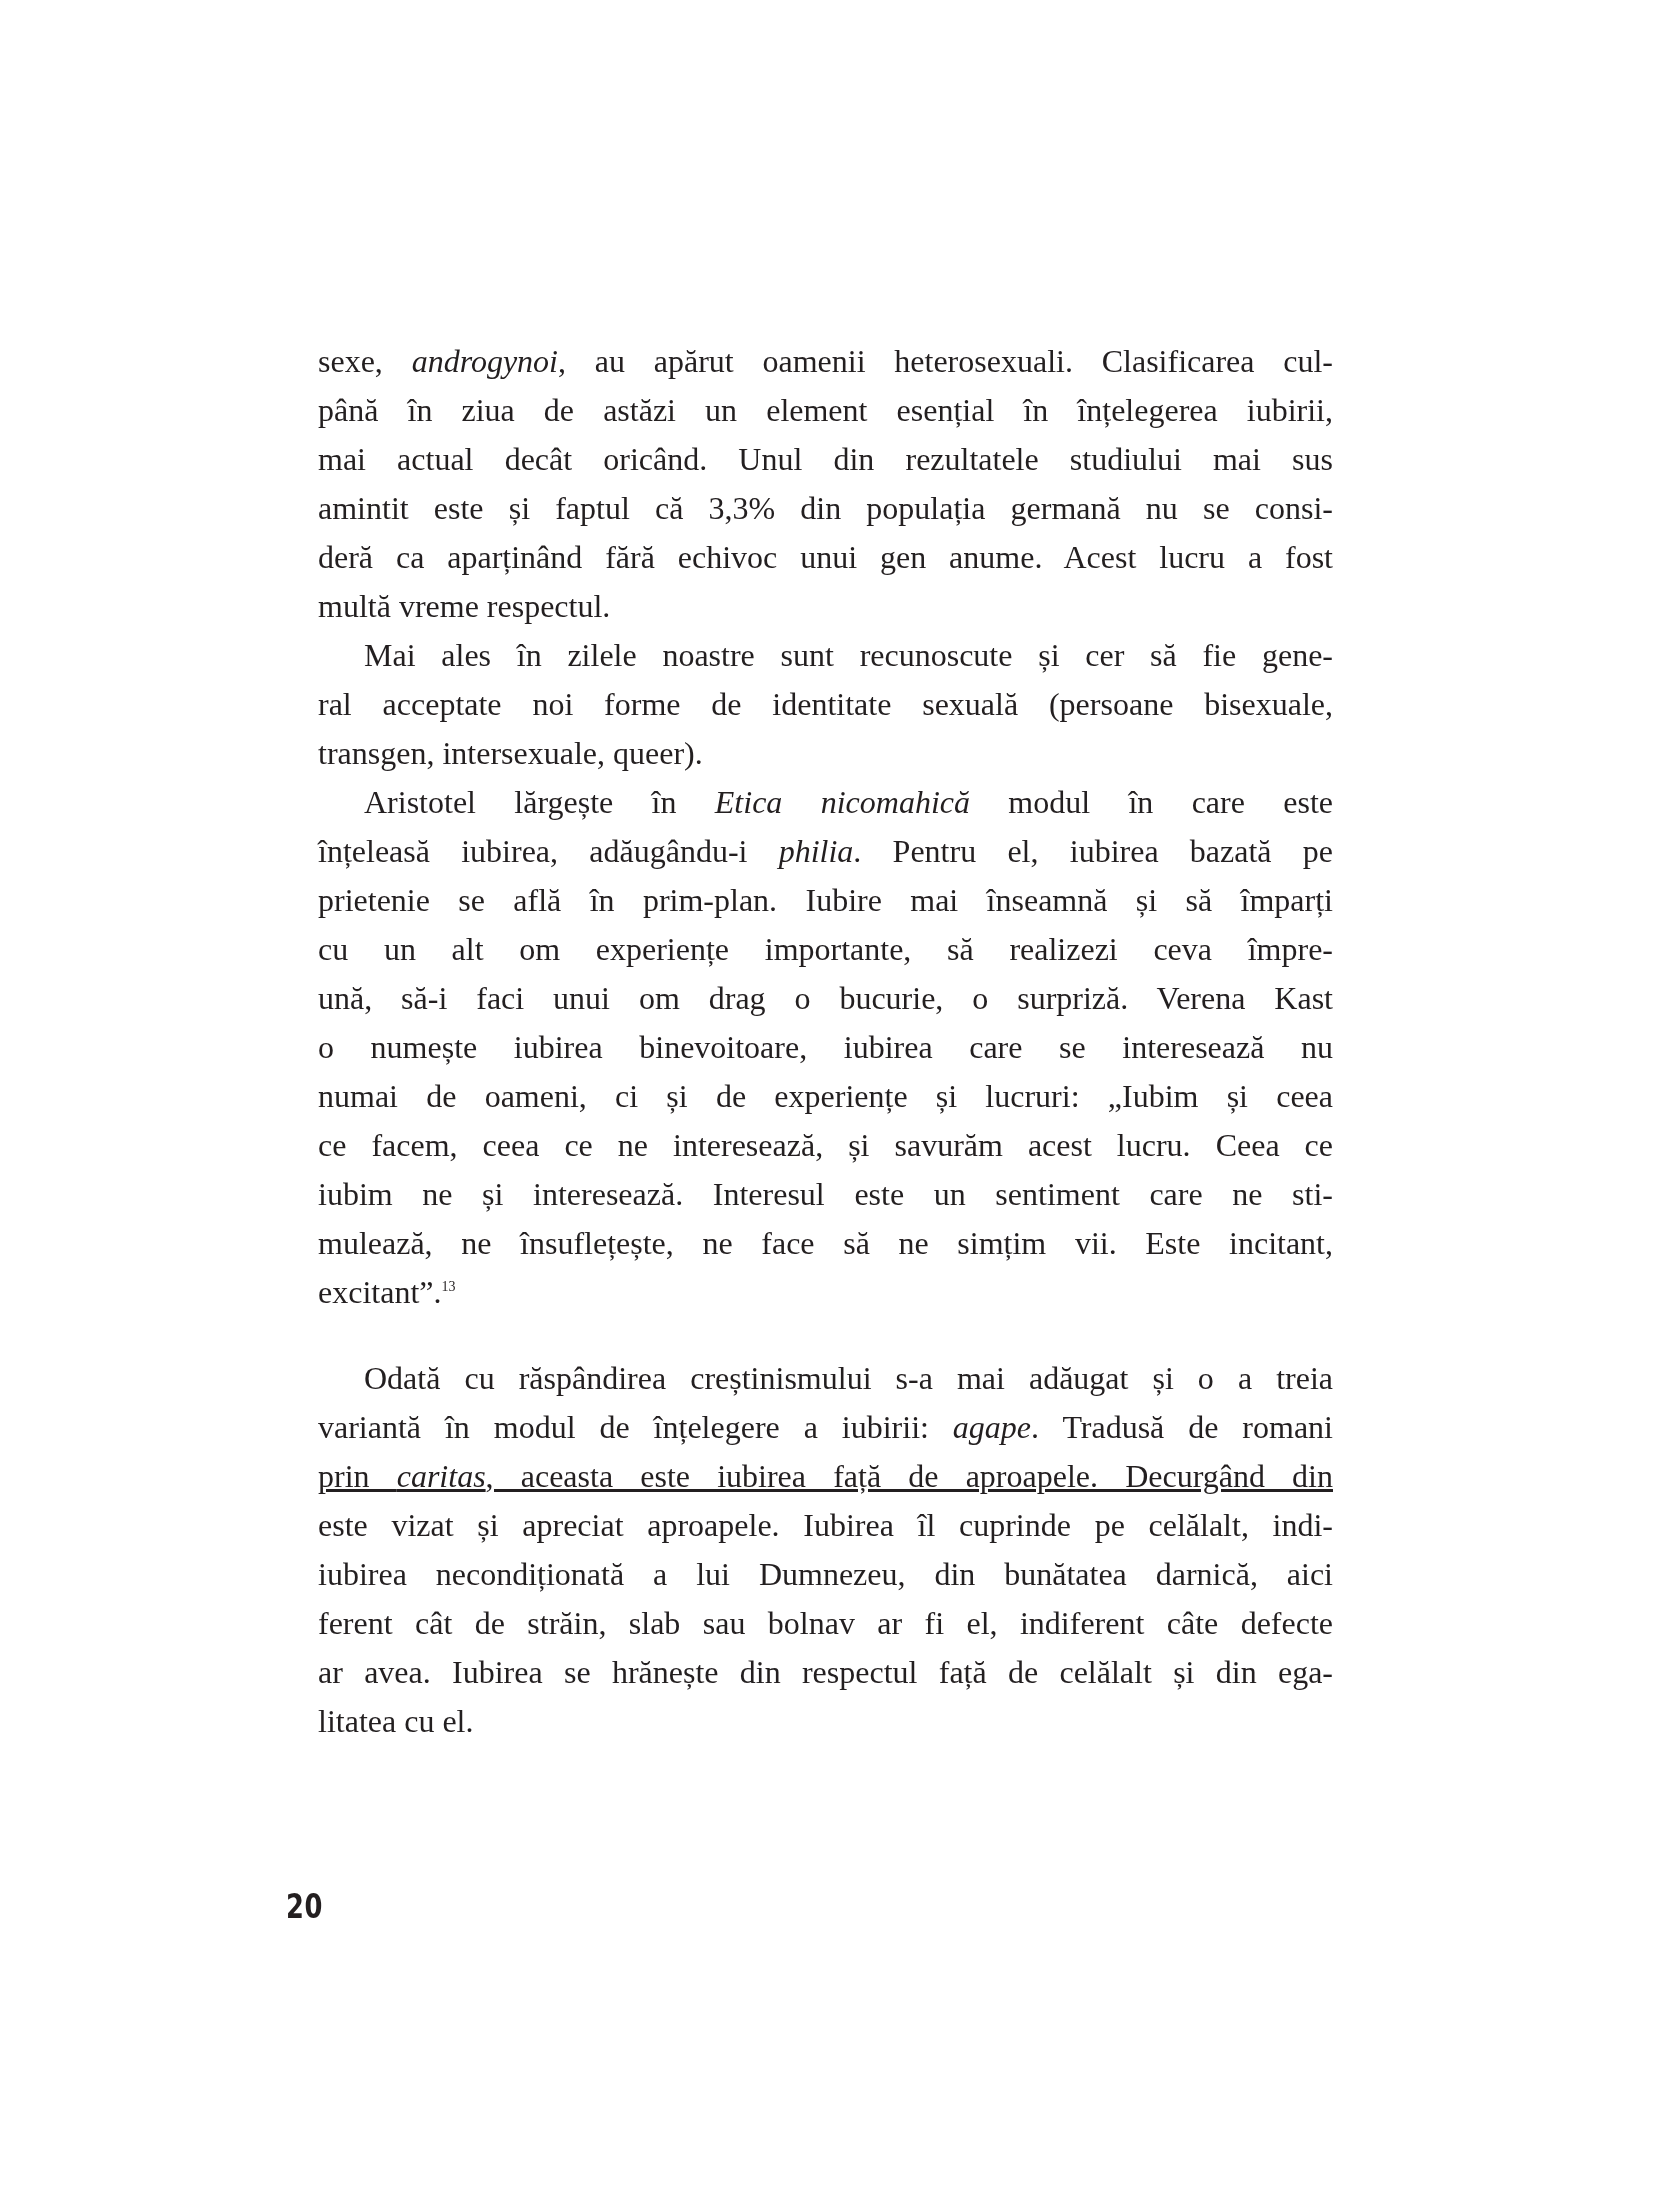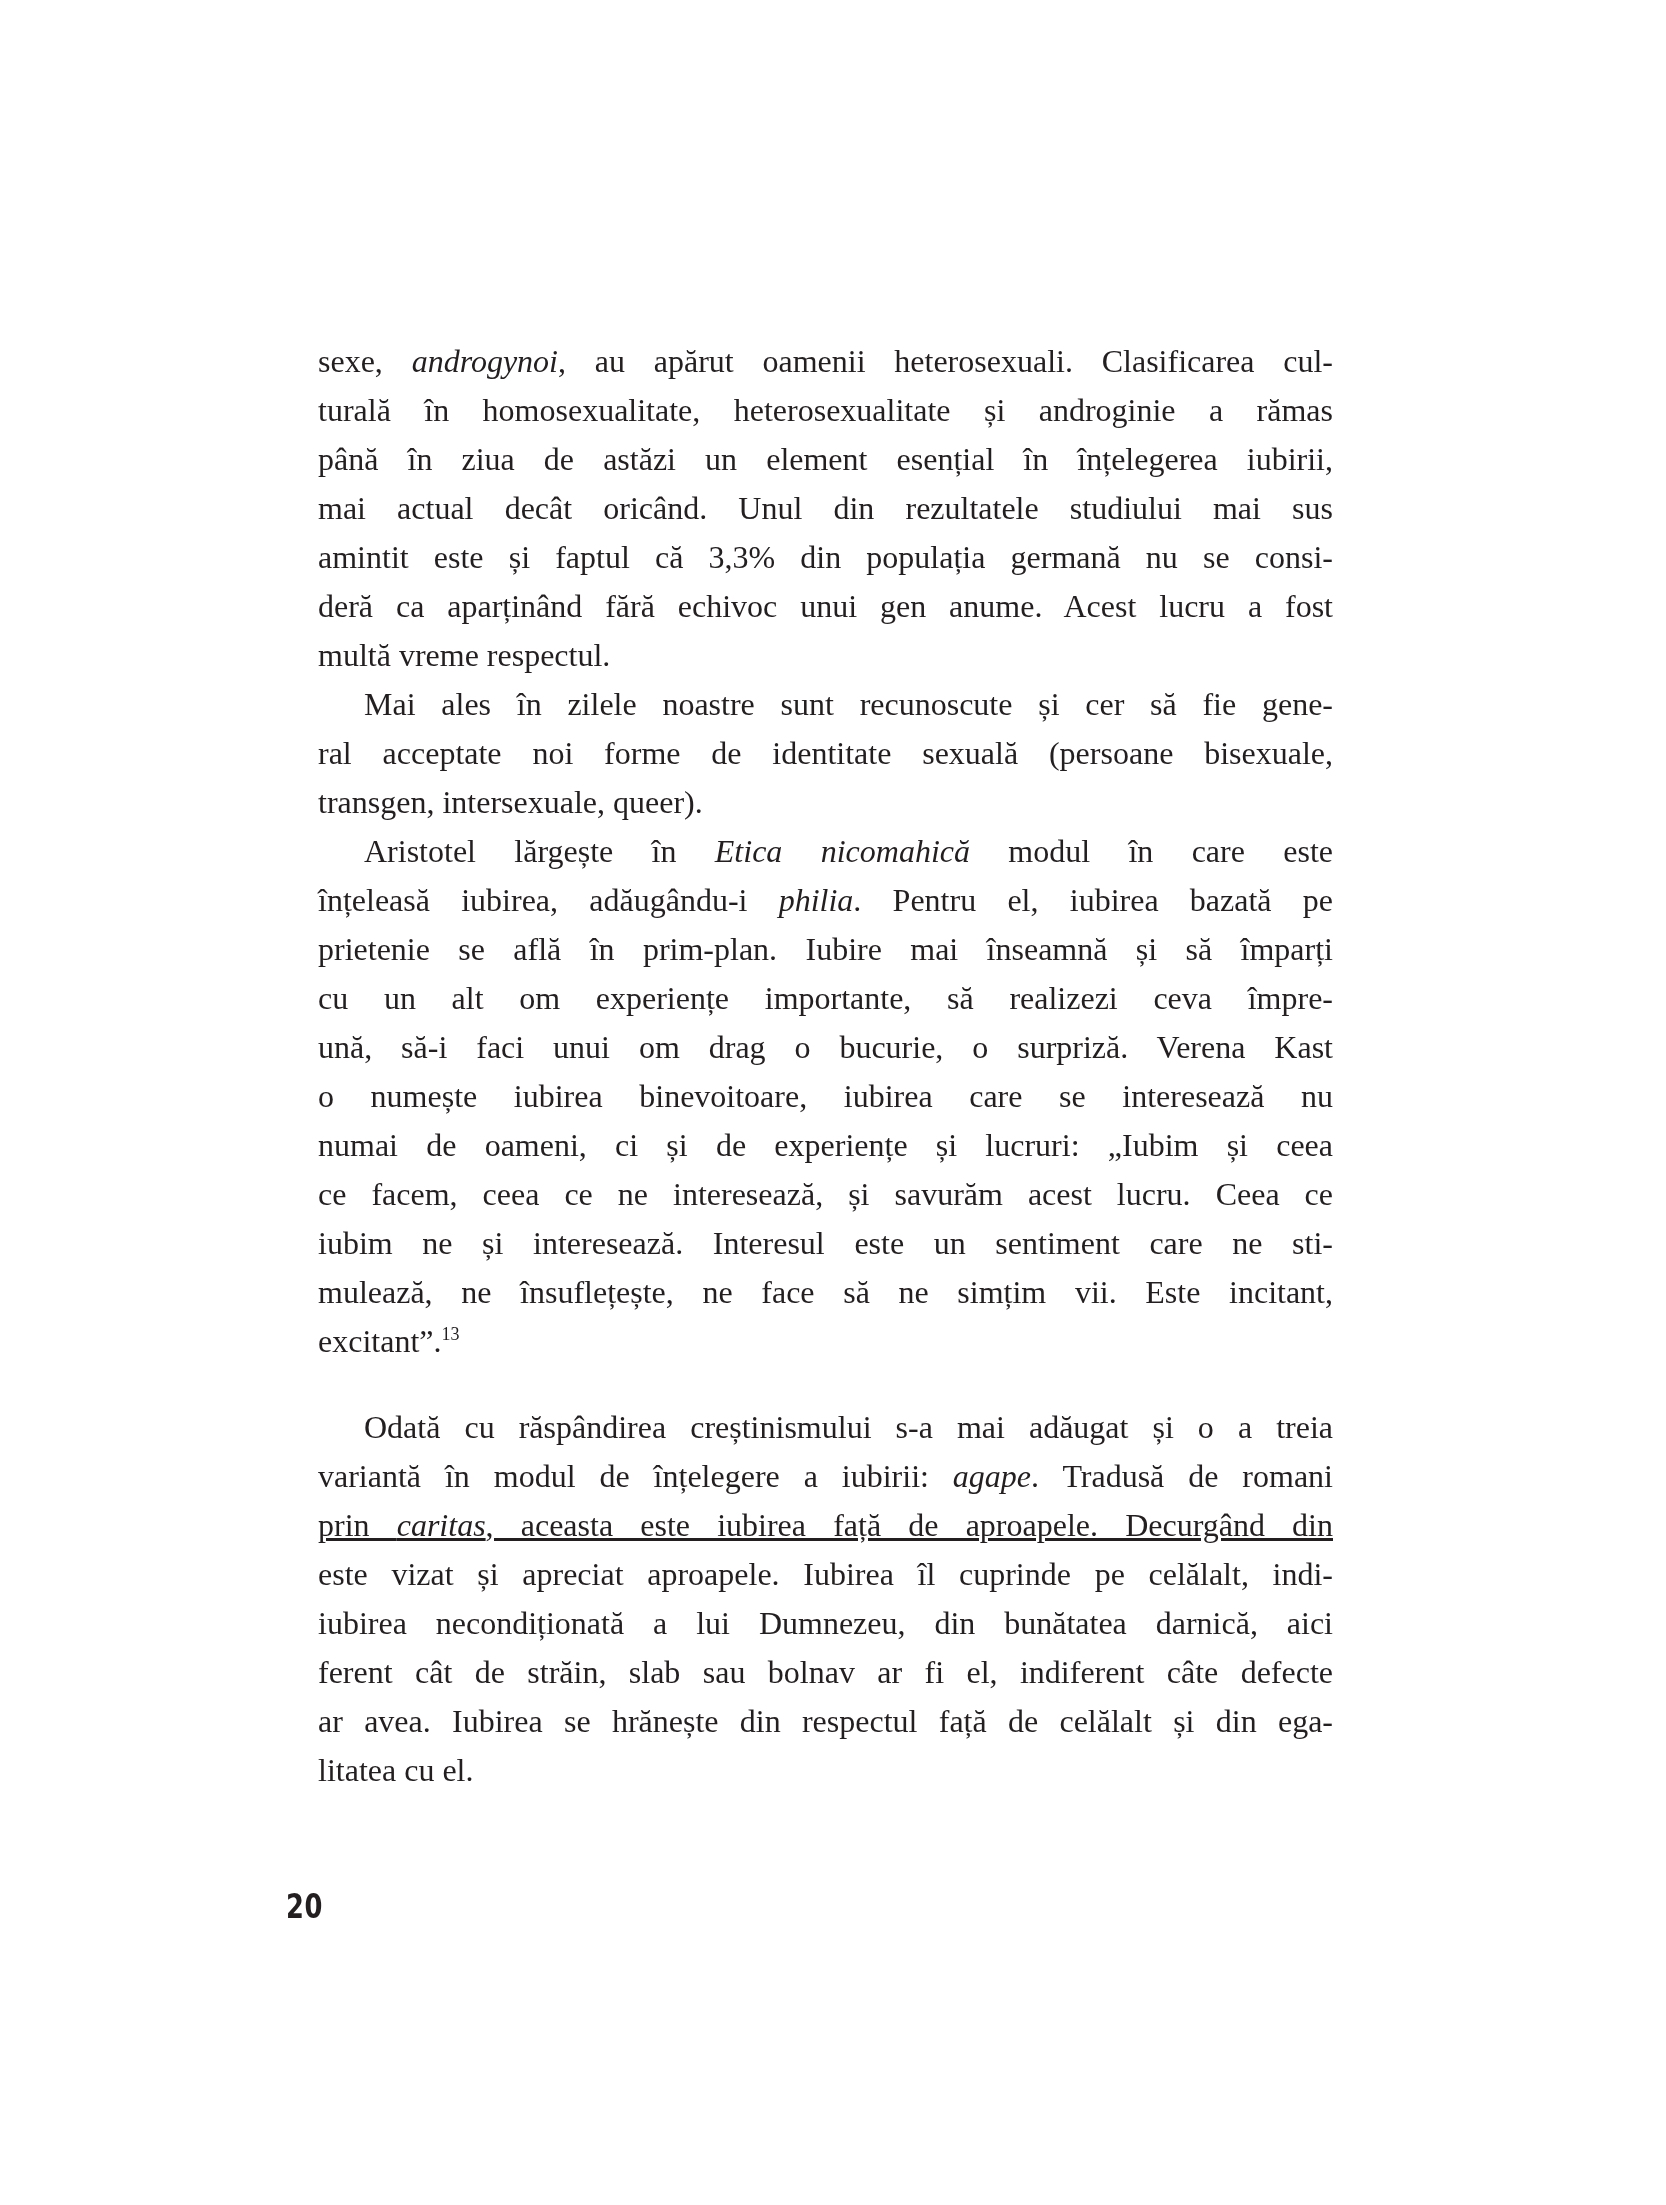--- a/index.html
+++ b/index.html
@@ -20,21 +20,21 @@
     display: block;
     white-space: nowrap;
     text-align: justify;
     text-align-last: justify;
     height: 49px;
     overflow: visible;
   }
   .line.last { text-align-last: left; }
   .line.indent { padding-left: 46px; }
   .it { font-style: italic; }
-  .sup { font-size: 18px; vertical-align: 12px; line-height: 0; }
+  .sup { font-size: 14px; vertical-align: 12px; line-height: 0; }
   #page-number {
     position: absolute;
     left: 286px;
     top: 1890px;
     font-family: "DejaVu Sans", "Liberation Sans", sans-serif;
     font-weight: bold;
     font-size: 33px;
     line-height: 33px;
     color: #231f20;
     transform: scaleX(0.78);
@@ -42,21 +42,20 @@
     letter-spacing: 0.8px;
   }
 </style>
 </head>
 <body>
 
 <div id="page">
   <div id="text-block">
       <div class="para">
         <span class="line" style="display: block; white-space: normal;"><span>sexe, </span><span class="it">androgynoi</span><span>, au apărut oamenii heterosexuali. Clasificarea cul-</span></span>
-        <span class="line" style="display: block; white-space: normal;"><span>turală în homosexualitate, heterosexualitate și androginie a rămas</span></span>
         <span class="line" style="display: block; white-space: normal;"><span>până în ziua de astăzi un element esențial în înțelegerea iubirii,</span></span>
         <span class="line" style="display: block; white-space: normal;"><span>mai actual decât oricând. Unul din rezultatele studiului mai sus</span></span>
         <span class="line" style="display: block; white-space: normal;"><span>amintit este și faptul că 3,3% din populația germană nu se consi-</span></span>
         <span class="line" style="display: block; white-space: normal; font-family: Liberation Serif, serif;"><span>deră ca aparținând fără echivoc unui gen anume. Acest lucru a fost</span></span>
         <span class="line last" style="display: block; white-space: nowrap;"><span>multă vreme respectul.</span></span>
       </div>
       <div class="para">
         <span class="line indent" style="display: block; white-space: normal;"><span>Mai ales în zilele noastre sunt recunoscute și cer să fie gene-</span></span>
         <span class="line" style="display: block; white-space: normal;"><span>ral acceptate noi forme de identitate sexuală (persoane bisexuale,</span></span>
         <span class="line last" style="display: block; white-space: nowrap;"><span>transgen, intersexuale, queer).</span></span>

